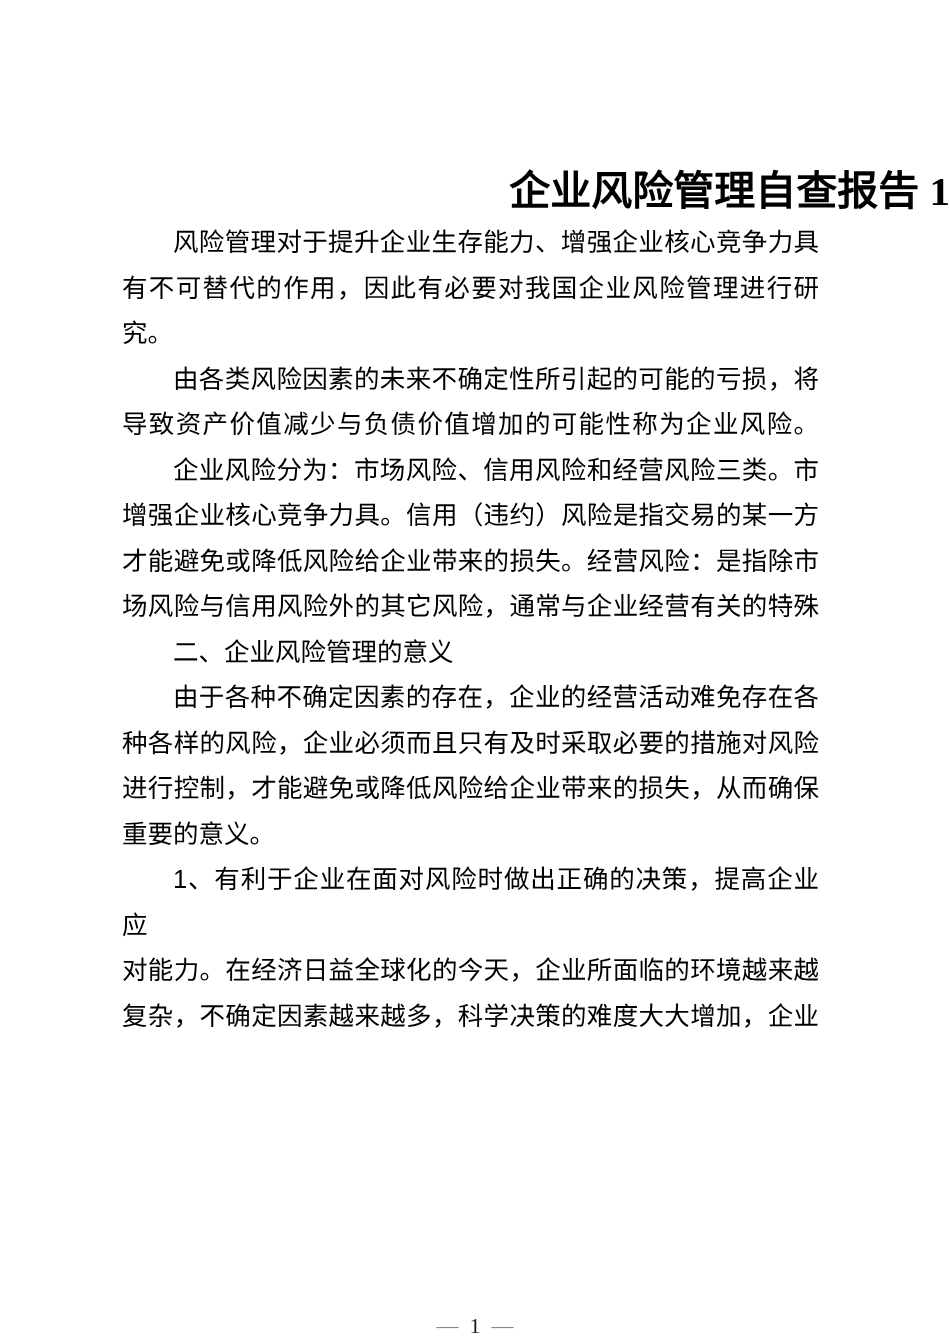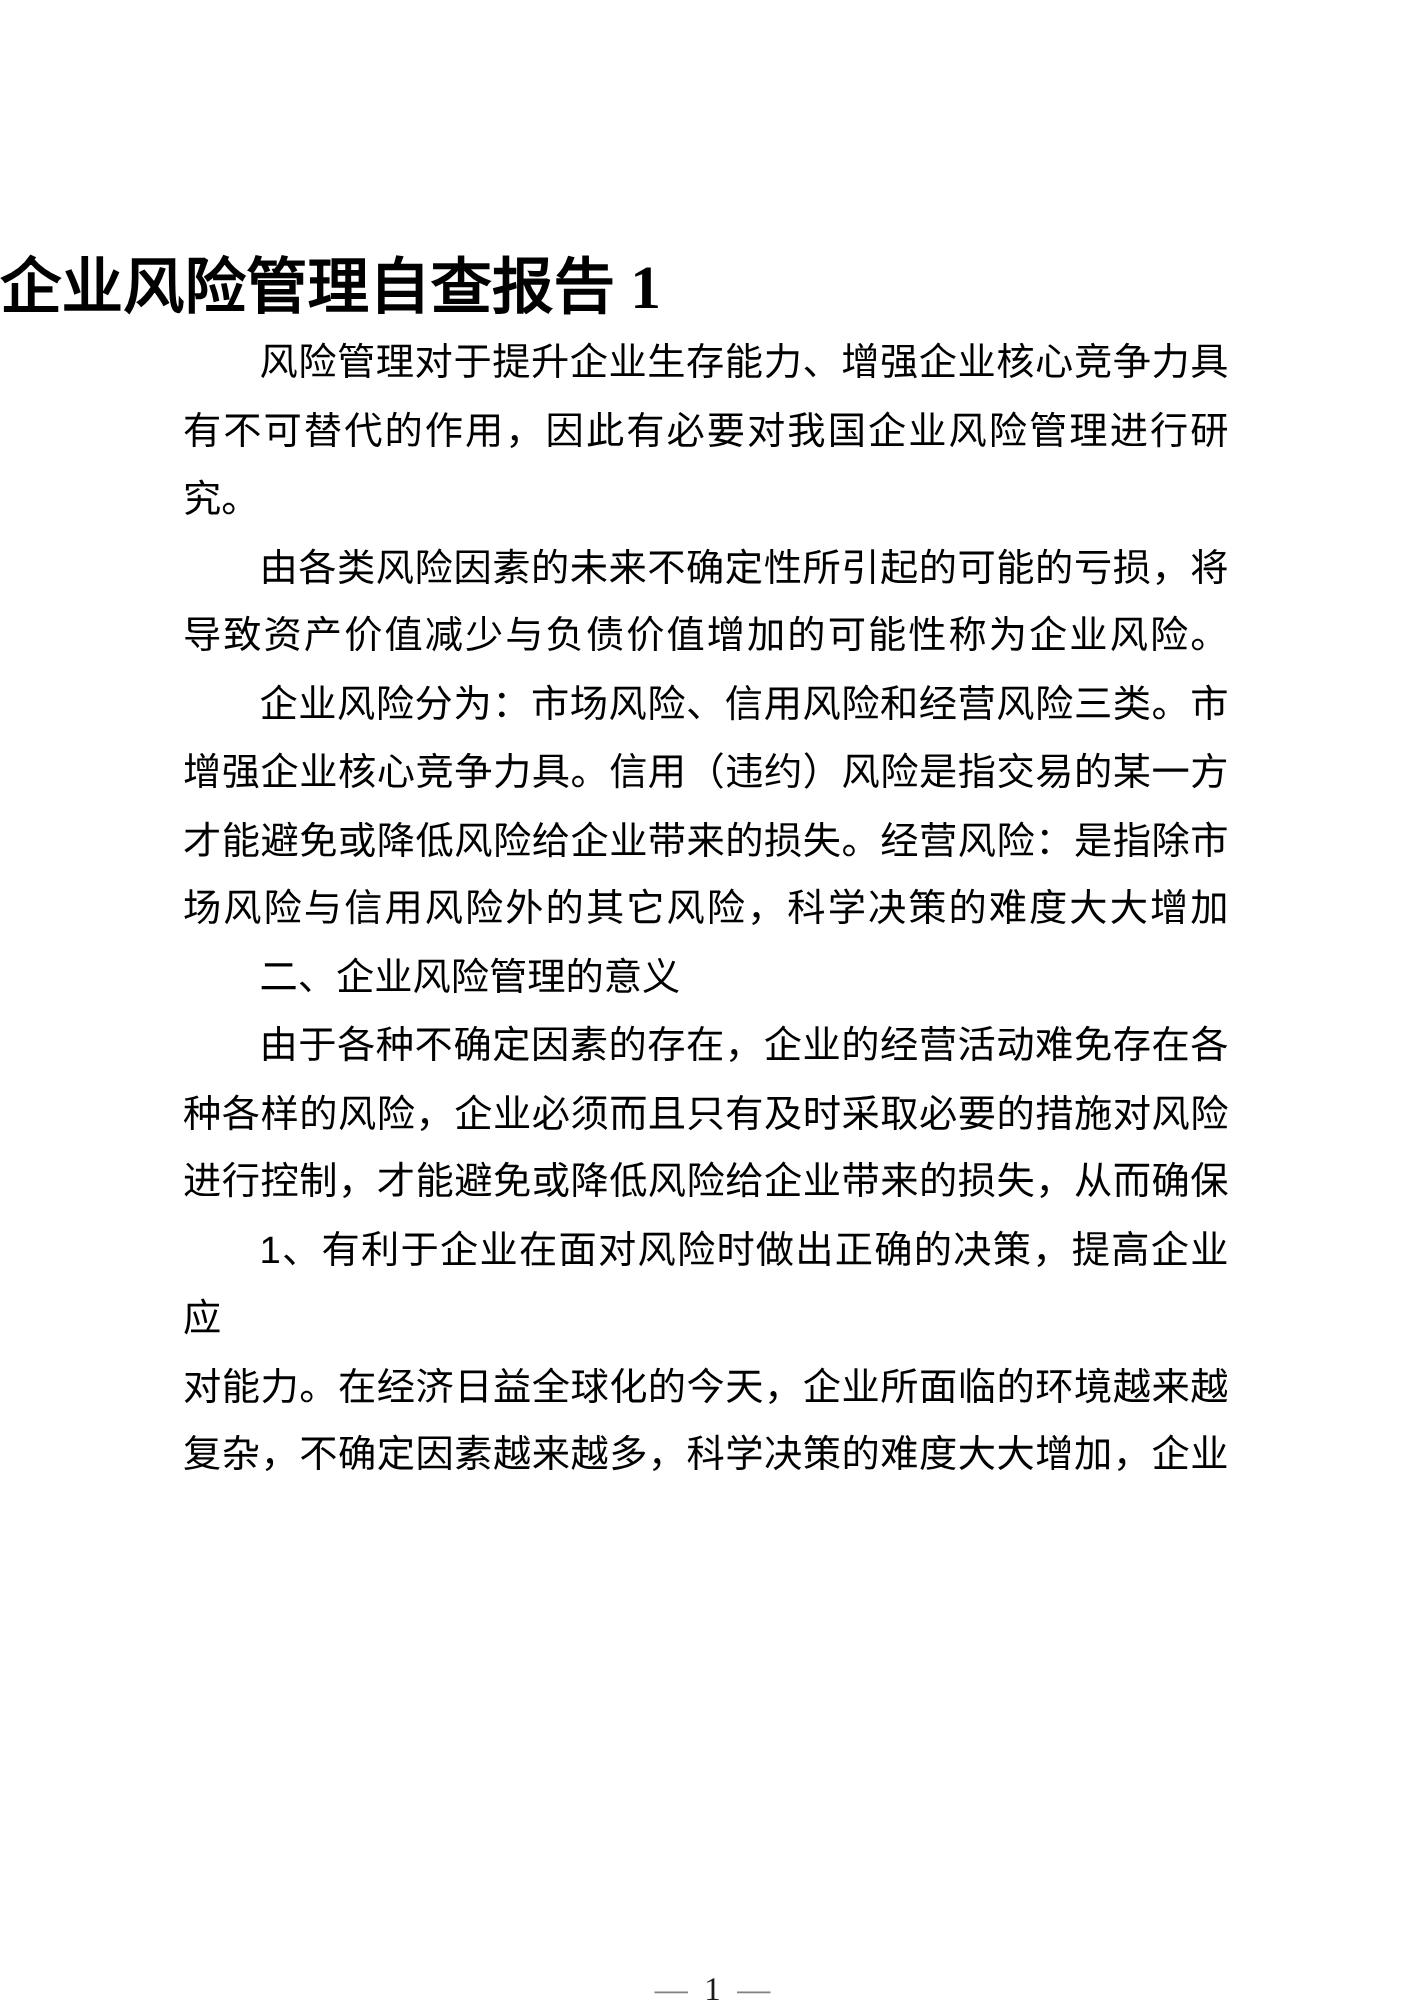--- a/index.html
+++ b/index.html
@@ -14,21 +14,21 @@
     background: #ffffff;
     overflow: hidden;
     color: #000000;
     font-family: "Liberation Sans", sans-serif;
   }
   .doc-title {
     position: absolute;
     top: 166px;
     left: 0;
     width: 100%;
-    text-align: left;
+    text-align: right;
     font-family: "Liberation Serif", serif;
     font-weight: bold;
     font-size: 41px;
     line-height: 50px;
     white-space: nowrap;
   }
   .body-text {
     position: absolute;
     top: 220px;
     left: 122px;
@@ -78,27 +78,28 @@
     <div class="line fill">有不可替代的作用，因此有必要对我国企业风险管理进行研</div>
     <div class="line">究。</div>
 
 
     <div class="line indent fill">由各类风险因素的未来不确定性所引起的可能的亏损，将</div>
     <div class="line fill">导致资产价值减少与负债价值增加的可能性称为企业风险。</div>
 
     <div class="line indent fill">企业风险分为：市场风险、信用风险和经营风险三类。市</div>
     <div class="line fill">增强企业核心竞争力具。信用（违约）风险是指交易的某一方</div>
     <div class="line fill">才能避免或降低风险给企业带来的损失。经营风险：是指除市</div>
-    <div class="line fill">场风险与信用风险外的其它风险，科学决策的难度大大增加</div>
+    <div class="line fill">场风险与信用风险外的其它风险，通常与企业经营有关的特殊</div>
 
     <div class="line indent">二、企业风险管理的意义</div>
 
     <div class="line indent fill">由于各种不确定因素的存在，企业的经营活动难免存在各</div>
     <div class="line fill">种各样的风险，企业必须而且只有及时采取必要的措施对风险</div>
     <div class="line fill">进行控制，才能避免或降低风险给企业带来的损失，从而确保</div>
+    <div class="line">重要的意义。</div>
 
     <div class="line indent fill">1、有利于企业在面对风险时做出正确的决策，提高企业应</div>
     <div class="line fill">对能力。在经济日益全球化的今天，企业所面临的环境越来越</div>
     <div class="line fill">复杂，不确定因素越来越多，科学决策的难度大大增加，企业</div>
 
   </div>
 
   <div class="page-footer">
     <span class="dash">—</span><span class="num">1</span><span class="dash">—</span>
   </div>

